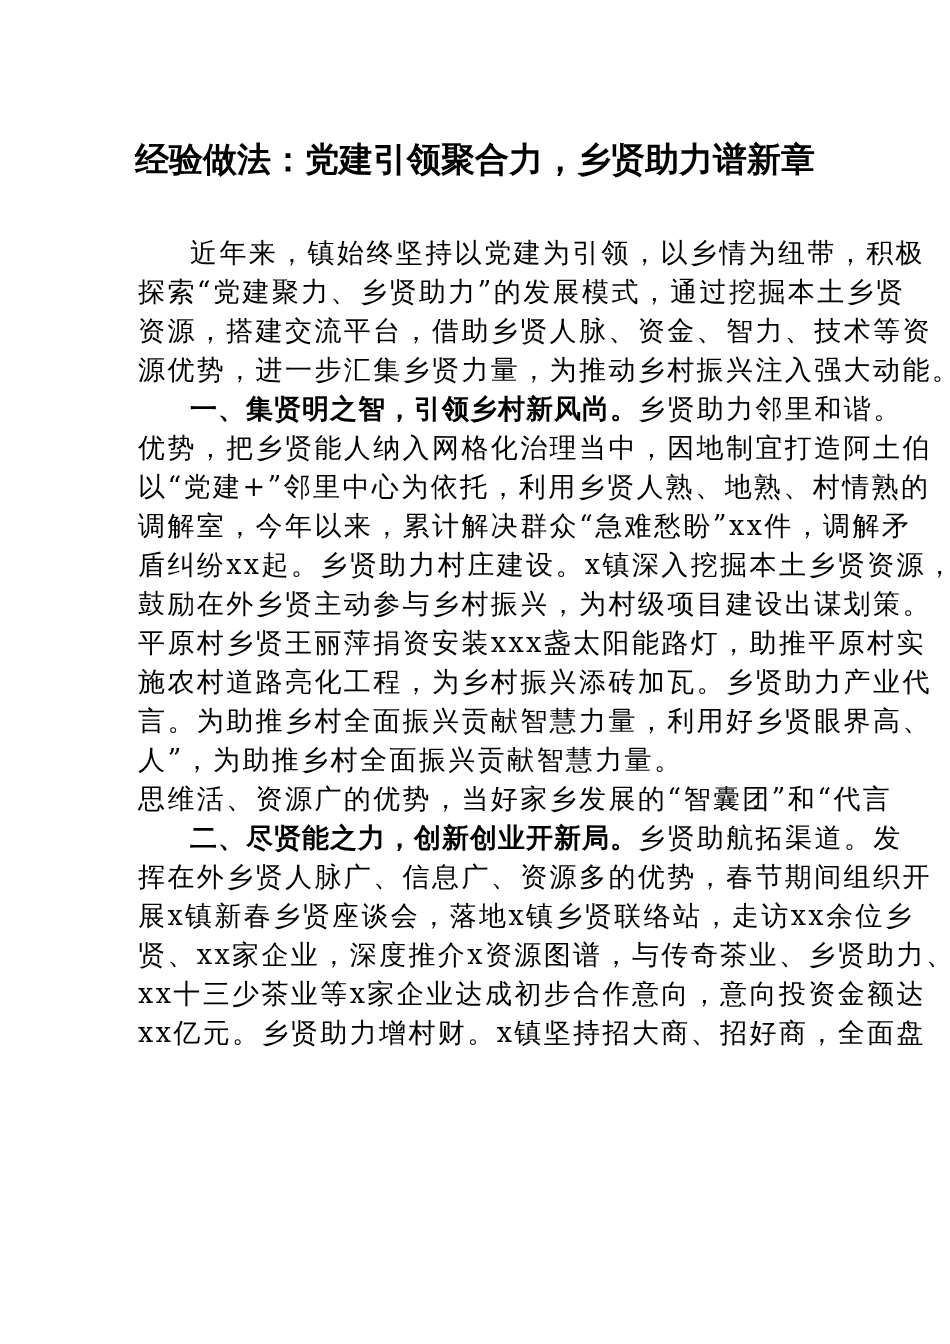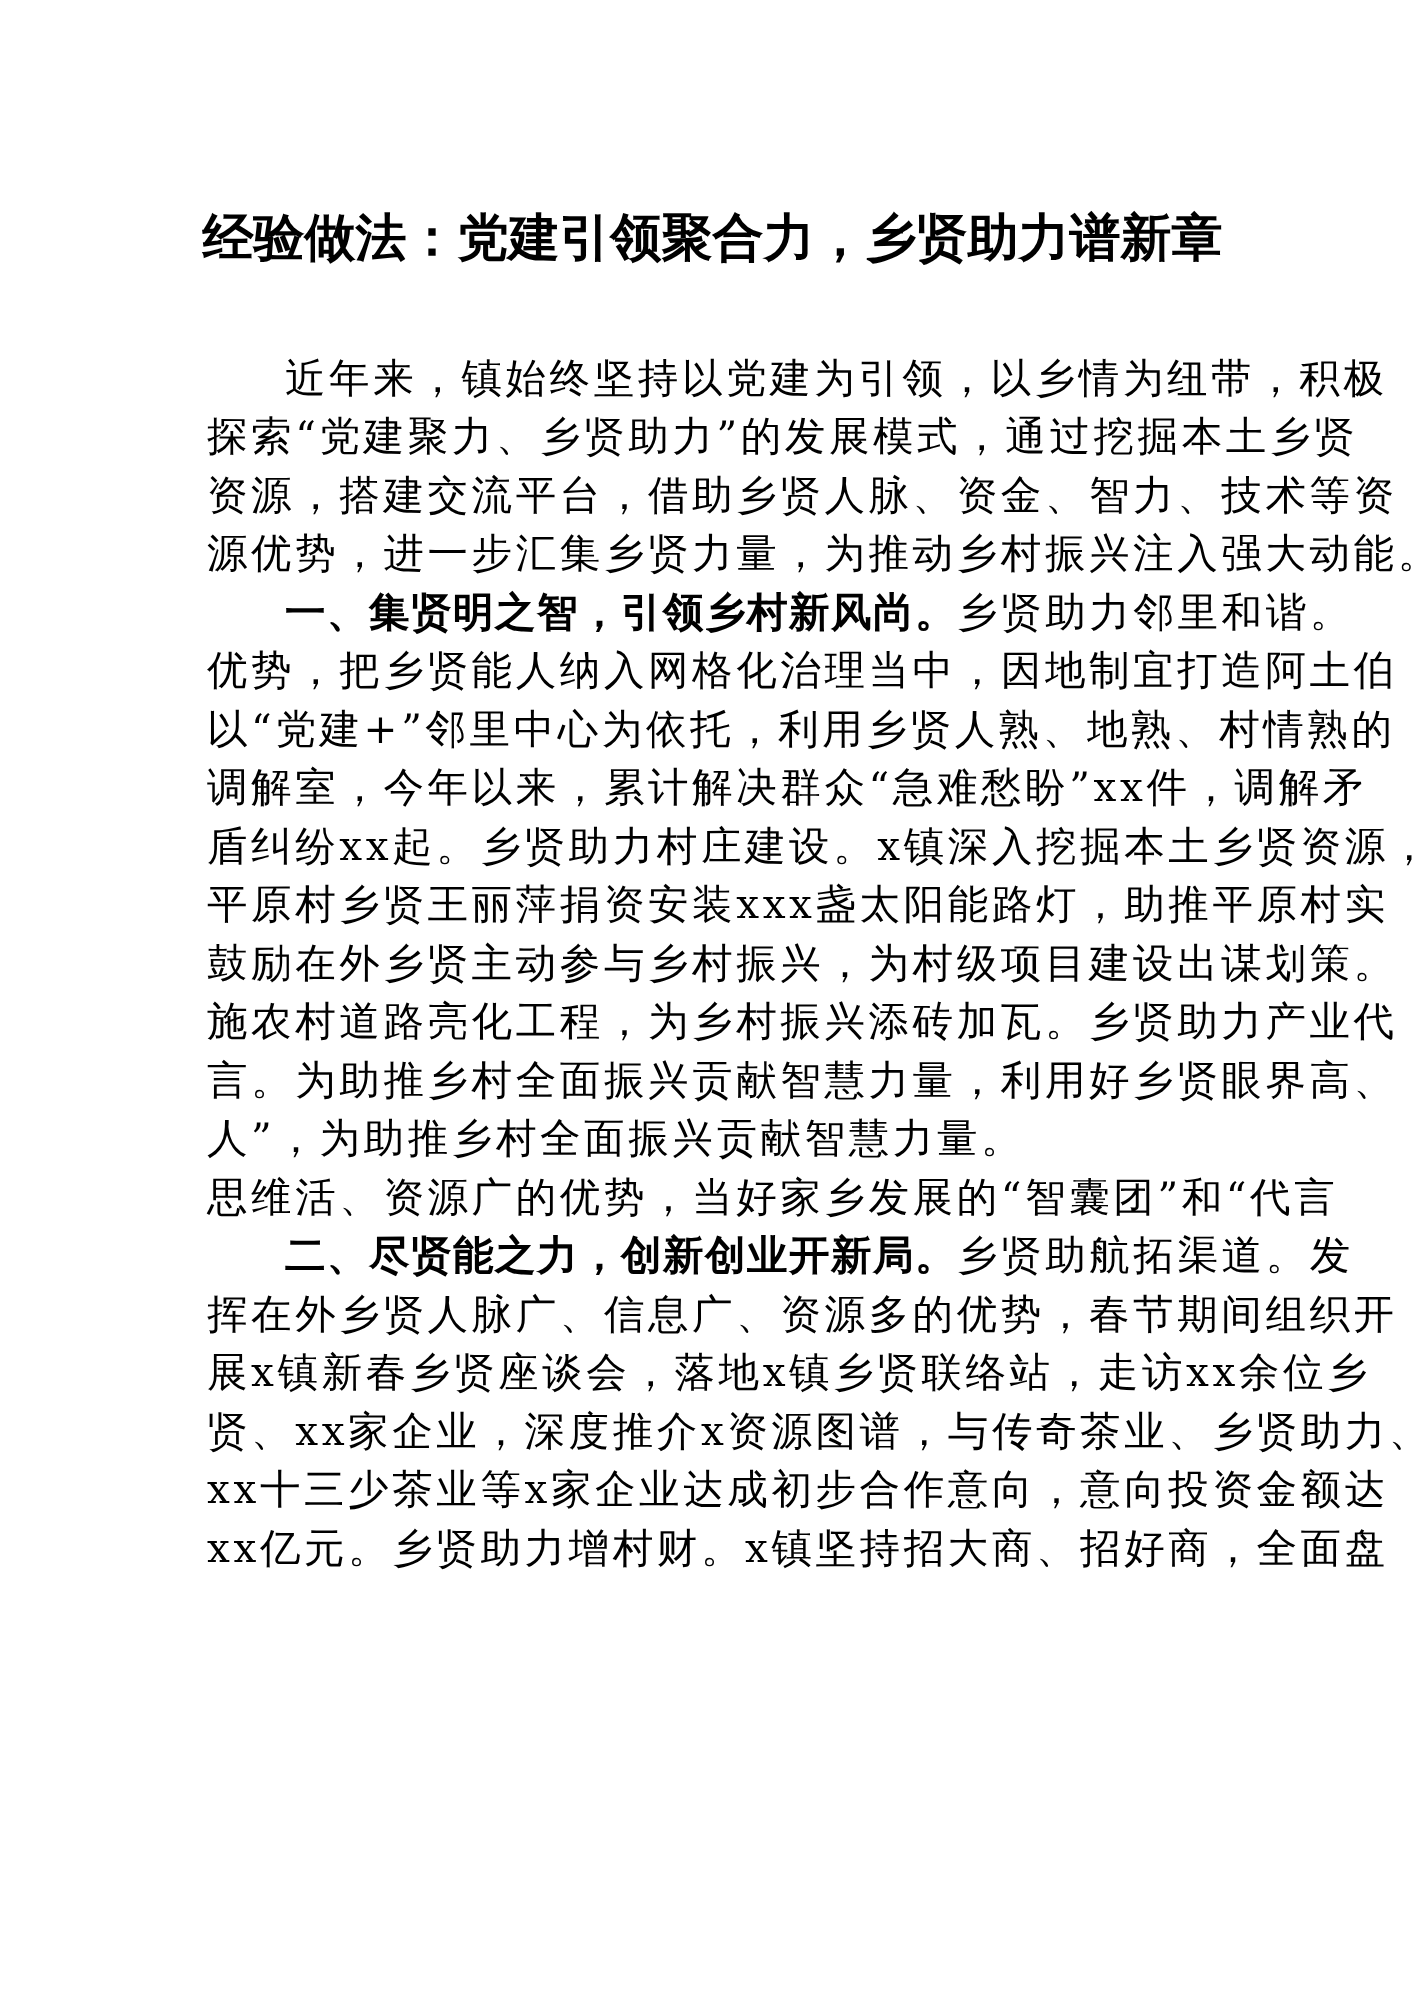--- a/index.html
+++ b/index.html
@@ -80,22 +80,22 @@
       <span class="line">资源，搭建交流平台，借助乡贤人脉、资金、智力、技术等资</span>
       <span class="line last">源优势，进一步汇集乡贤力量，为推动乡村振兴注入强大动能。</span>
     </div>
 
     <div>
       <span class="line indent"><span class="heading">一、集贤明之智，引领乡村新风尚。</span><span>乡贤助力邻里和谐。</span></span>
       <span class="line">优势，把乡贤能人纳入网格化治理当中，因地制宜打造阿土伯</span>
       <span class="line">以“党建+”邻里中心为依托，利用乡贤人熟、地熟、村情熟的</span>
       <span class="line">调解室，今年以来，累计解决群众“急难愁盼”xx件，调解矛</span>
       <span class="line">盾纠纷xx起。乡贤助力村庄建设。x镇深入挖掘本土乡贤资源，</span>
+      <span class="line">鼓励在外乡贤主动参与乡村振兴，为村级项目建设出谋划策。</span>
       <span class="line">平原村乡贤王丽萍捐资安装xxx盏太阳能路灯，助推平原村实</span>
-      <span class="line">鼓励在外乡贤主动参与乡村振兴，为村级项目建设出谋划策。</span>
       <span class="line">施农村道路亮化工程，为乡村振兴添砖加瓦。乡贤助力产业代</span>
       <span class="line">言。为助推乡村全面振兴贡献智慧力量，利用好乡贤眼界高、</span>
       <span class="line last">人”，为助推乡村全面振兴贡献智慧力量。</span>
       <span class="line">思维活、资源广的优势，当好家乡发展的“智囊团”和“代言</span>
     </div>
 
     <div>
       <span class="line indent"><span class="heading">二、尽贤能之力，创新创业开新局。</span><span>乡贤助航拓渠道。发</span></span>
       <span class="line">挥在外乡贤人脉广、信息广、资源多的优势，春节期间组织开</span>
       <span class="line">展x镇新春乡贤座谈会，落地x镇乡贤联络站，走访xx余位乡</span>

